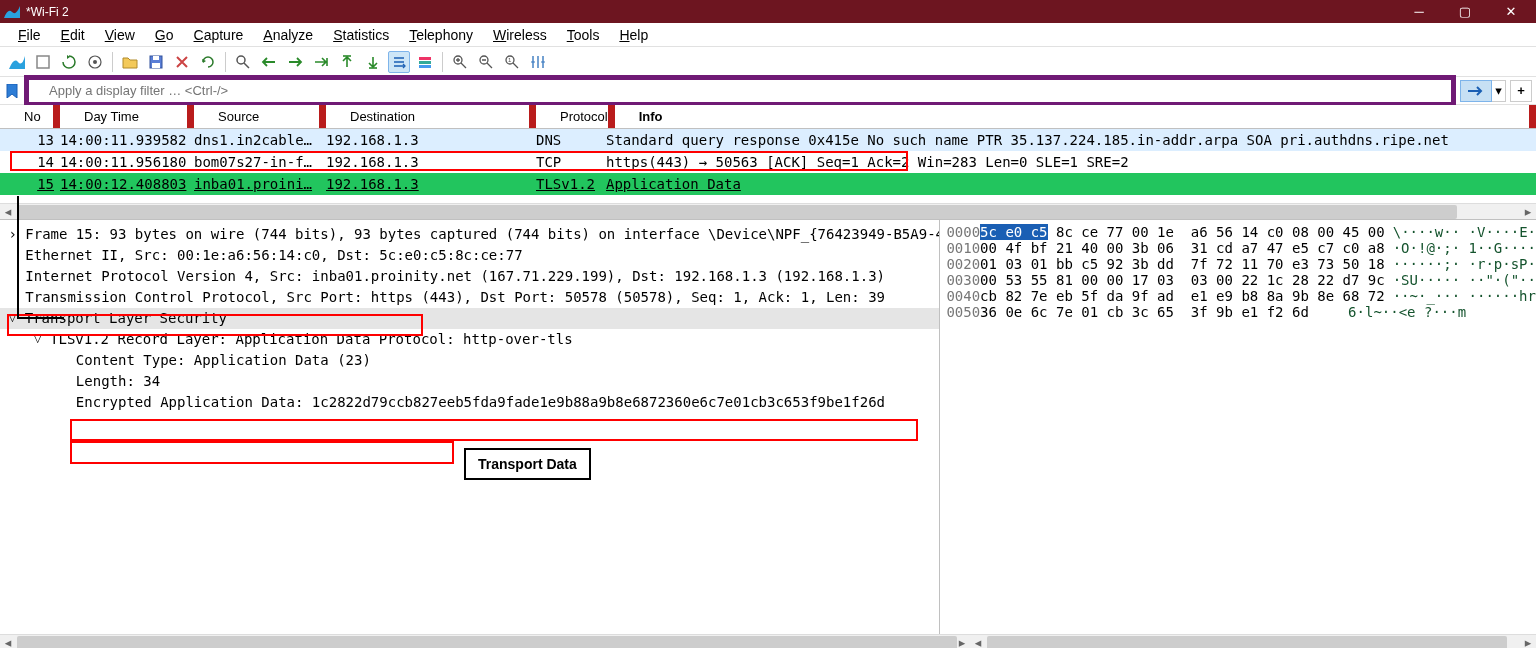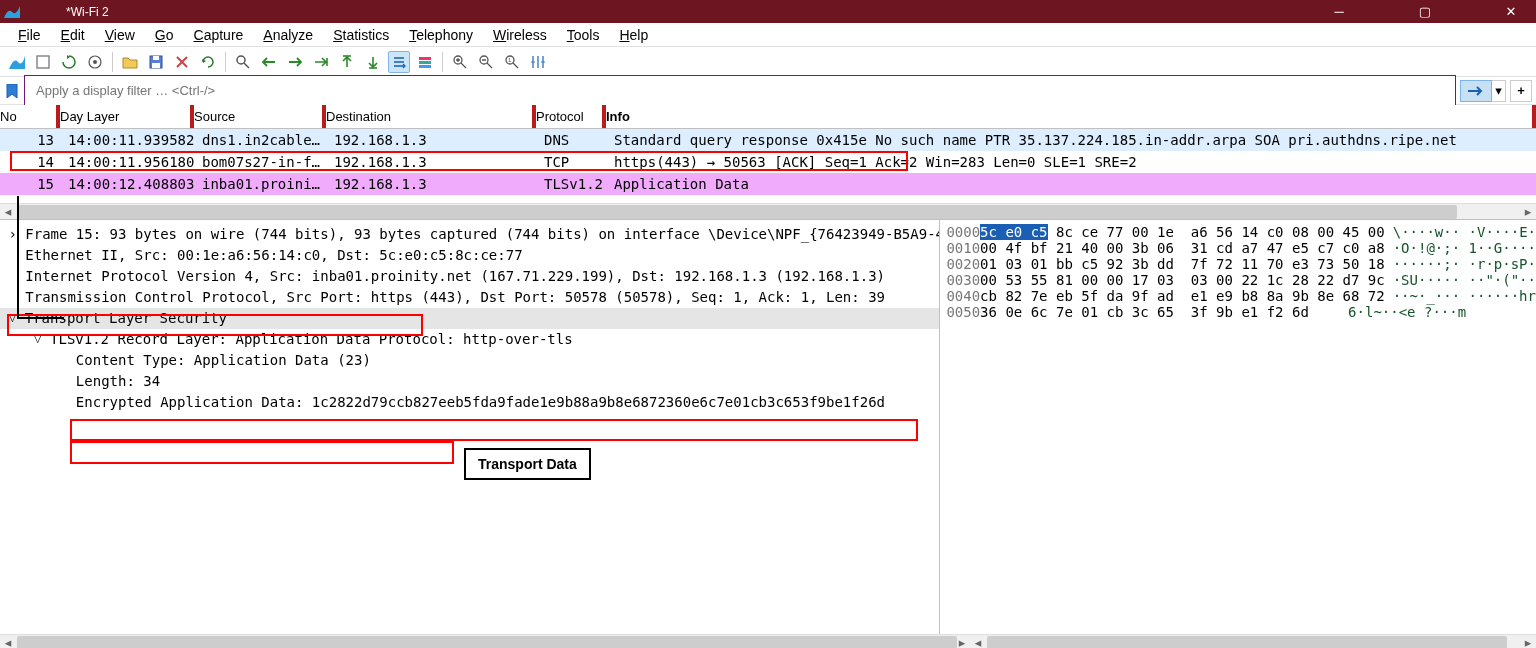--- a/index.html
+++ b/index.html
@@ -1,47 +1,47 @@
 <!DOCTYPE html>
 <html><head>
 <meta charset="utf-8">
 <style>
   * { box-sizing: border-box; margin: 0; padding: 0; }
   body { font-family: "Segoe UI", Tahoma, sans-serif; font-size: 13px; background: #fff; overflow: hidden; width: 1536px; height: 648px; position: relative; }
 
-  .titlebar { height: 23px; background: #6d1520; color: #fff; display: flex; align-items: center; padding: 0 2px; gap: 40px; }
+  .titlebar { height: 23px; background: #6d1520; color: #fff; display: flex; align-items: center; padding: 0 2px; }
   .titlebar .icon-fin { width: 16px; height: 12px; margin: 0 6px 0 2px; }
   .titlebar .title { flex: 1; font-size: 12px; }
   .titlebar .winbtn { width: 46px; height: 23px; display: flex; align-items: center; justify-content: center; color: #fff; }
 
   .menubar { height: 24px; background: #fff; display: flex; align-items: center; padding: 0 8px; border-bottom: 1px solid #e1e1e1; font-size: 14px; }
   .menubar .mnu { padding: 2px 10px; }
   .menubar .mnu u { text-decoration: underline; }
 
   .toolbar { height: 30px; background: #fff; display: flex; align-items: center; padding: 0 4px; border-bottom: 1px solid #e1e1e1; }
   .tb { width: 22px; height: 22px; margin: 0 2px; display: flex; align-items: center; justify-content: center; border: 1px solid transparent; border-radius: 2px; }
   .tb.active { background: #cde6f7; border-color: #7eb4ea; }
   .tb-sep { width: 1px; height: 20px; background: #ccc; margin: 0 4px; }
 
   .filterbar { height: 28px; background: #fff; display: flex; align-items: center; padding: 0 4px; border-bottom: 1px solid #e1e1e1; }
   .filterbar .bm { width: 16px; height: 16px; margin-right: 4px; display:flex;align-items:center;justify-content:center;}
-  .filterbar input { flex: 1; height: 32px; border: 1px solid #701a75; padding: 0 11px; font-size: 13px; }
+  .filterbar input { flex: 1; height: 32px; border: 5px solid #701a75; padding: 0 20px; font-size: 13px; }
   .filterbar .go { width: 32px; height: 22px; margin-left: 4px; background: #c7e0f4; border: 1px solid #7eb4ea; display:flex;align-items:center;justify-content:center; color:#1a5fb4;}
   .filterbar .dd { width: 14px; height: 22px; border: 1px solid #ccc; border-left: 0; display:flex;align-items:center;justify-content:center;}
   .filterbar .plus { width: 22px; height: 22px; margin-left: 4px; border: 1px solid #ccc; display:flex;align-items:center;justify-content:center; font-weight:bold;}
 
   .packet-list { height: 98px; overflow: hidden; position: relative; }
   .pl-header { height: 24px; background: #fff; border-bottom: 1px solid #c0c0c0; display: flex; font-size: 13px; }
-  .pl-header .col { border-right: 4px solid #b91c1c; padding-left: 0; display:flex; align-items:center;}
+  .pl-header .col { border-right: 7px solid #b91c1c; padding-left: 24px; display:flex; align-items:center;}
   .pl-rows { font-family: Consolas, monospace; font-size: 14px; }
   .pl-row { height: 22px; display: flex; align-items: center; }
   .pl-row.dns { background: #dceeff; }
   .pl-row.tls { background: #dceeff; }
-  .pl-row.sel { background: #f0abfc; }
-  .pl-row .c { white-space: nowrap; overflow: hidden; padding-left: 8px; }
+  .pl-row.sel { background: #22c55e; text-decoration: underline; }
+  .pl-row .c { white-space: nowrap; overflow: hidden; }
   .c-no { width: 60px; text-align: right; padding-right: 6px; }
   .c-time { width: 134px; }
   .c-src { width: 132px; }
   .c-dst { width: 210px; }
   .c-proto { width: 70px; }
   .c-info { flex: 1; }
 
   .red-box { position: absolute; border: 2px solid #ff0000; pointer-events: none; z-index: 50; }
 
   .split { display: flex; height: 415px; border-top: 1px solid #c0c0c0; }
@@ -224,21 +224,21 @@
         <path d="M1 5 L14 5 M10 1 L14 5 L10 9" fill="none" stroke="#1a5fb4" stroke-width="2"></path>
       </svg>
     </div>
   <div class="dd">▾</div>
   <div class="plus">+</div>
 </div>
 
 <div class="packet-list">
   <div class="pl-header" id="plcols">
       <div class="col" style="flex: 0 0 60px;">No</div>
-      <div class="col" style="flex: 0 0 134px;">Day Layer</div>
+      <div class="col" style="flex: 0 0 134px;">Day Time</div>
       <div class="col" style="flex: 0 0 132px;">Source</div>
       <div class="col" style="flex: 0 0 210px;">Destination</div>
       <div class="col" style="flex: 0 0 70px;">Protocol</div>
       <div class="col" style="flex: 1 1 0%; font-weight: bold;">Info</div>
     </div>
   <div class="pl-rows" id="plrows">
       <div class="pl-row dns">
         <span class="c c-no">13</span>
         <span class="c c-time">14:00:11.939582</span>
         <span class="c c-src">dns1.in2cable…</span>

